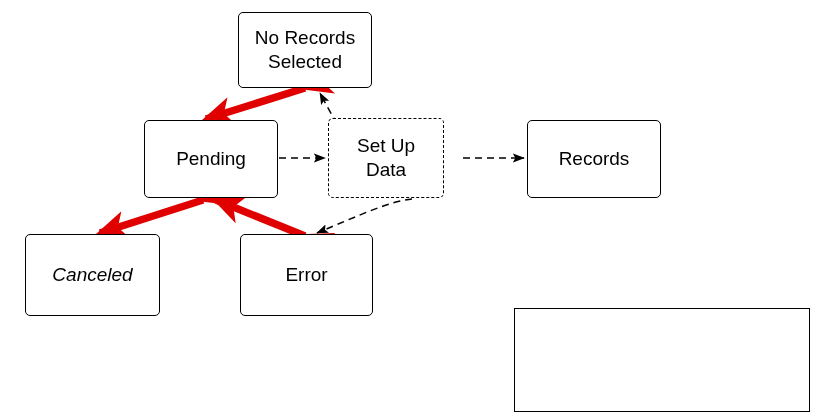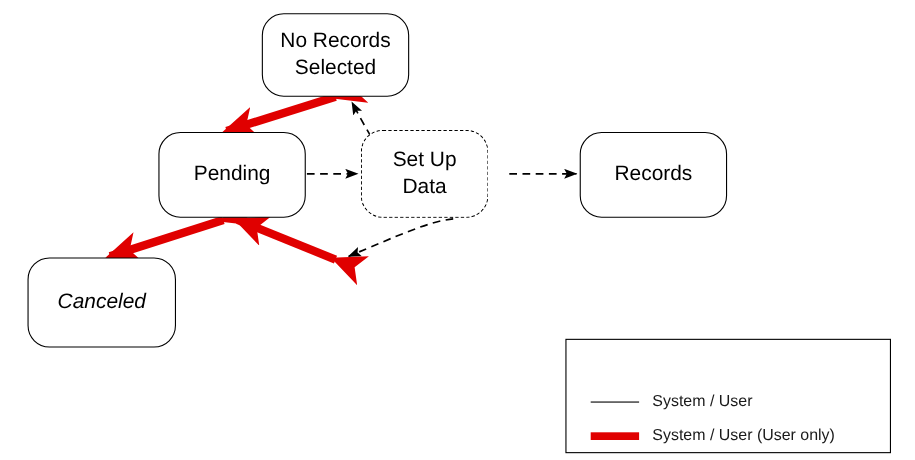--- a/index.html
+++ b/index.html
@@ -23,21 +23,21 @@
     left: 0;
     top: 0;
     width: 832px;
     height: 418px;
   }
   .node {
     position: absolute;
     box-sizing: border-box;
     background: #ffffff;
     border: 1.4px solid #000000;
-    border-radius: 20px;
+    border-radius: 5px;
     display: flex;
     align-items: center;
     justify-content: center;
     text-align: center;
     color: #000000;
     font-size: 19px;
     line-height: 1.25;
     font-family: "Liberation Sans", sans-serif;
     z-index: 3;
   }
@@ -156,25 +156,20 @@
   </div>
 
   <div class="node" style="left:527px; top:120px; width:134px; height:78px;">
     <span class="node-label">Records</span>
   </div>
 
   <div class="node" style="left:25px; top:234px; width:135px; height:82px;font-style:italic;">
     <span class="node-label">Canceled</span>
   </div>
 
+  <div class="node" style="left:240px; top:234px; width:133px; height:82px;">
+    <span class="node-label">Error</span>
+  </div>
 
   <div id="legend">
-    <div class="legend-row r1">
-      <span class="legend-swatch solid"></span>
-      <span class="legend-text">System / User</span>
-    </div>
-    <div class="legend-row r2">
-      <span class="legend-swatch thick-red"></span>
-      <span class="legend-text">System / User (User only)</span>
-    </div>
   </div>
 
 </div>
 
 </body></html>

